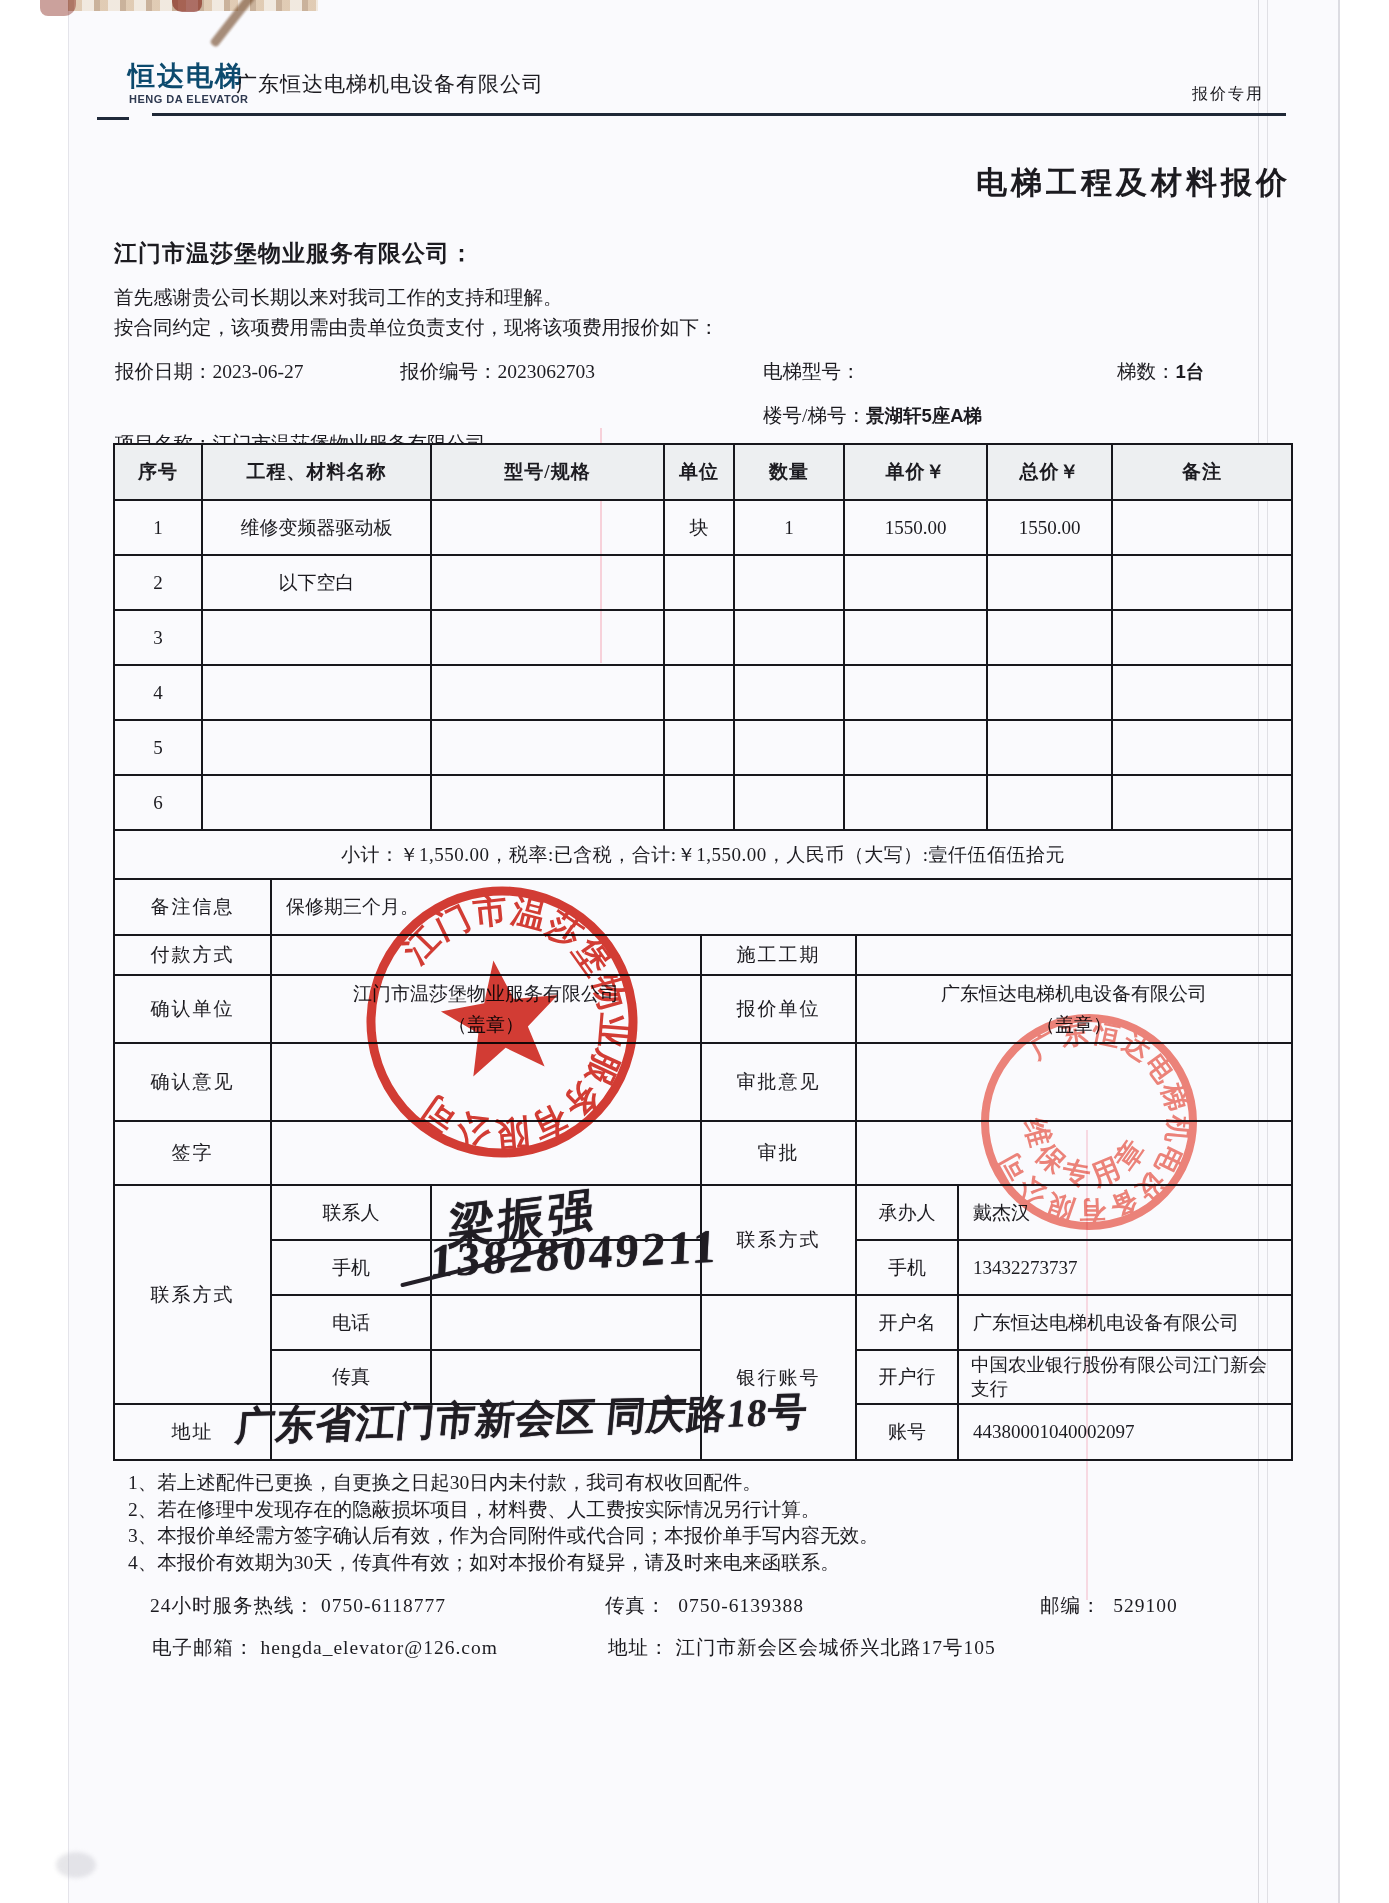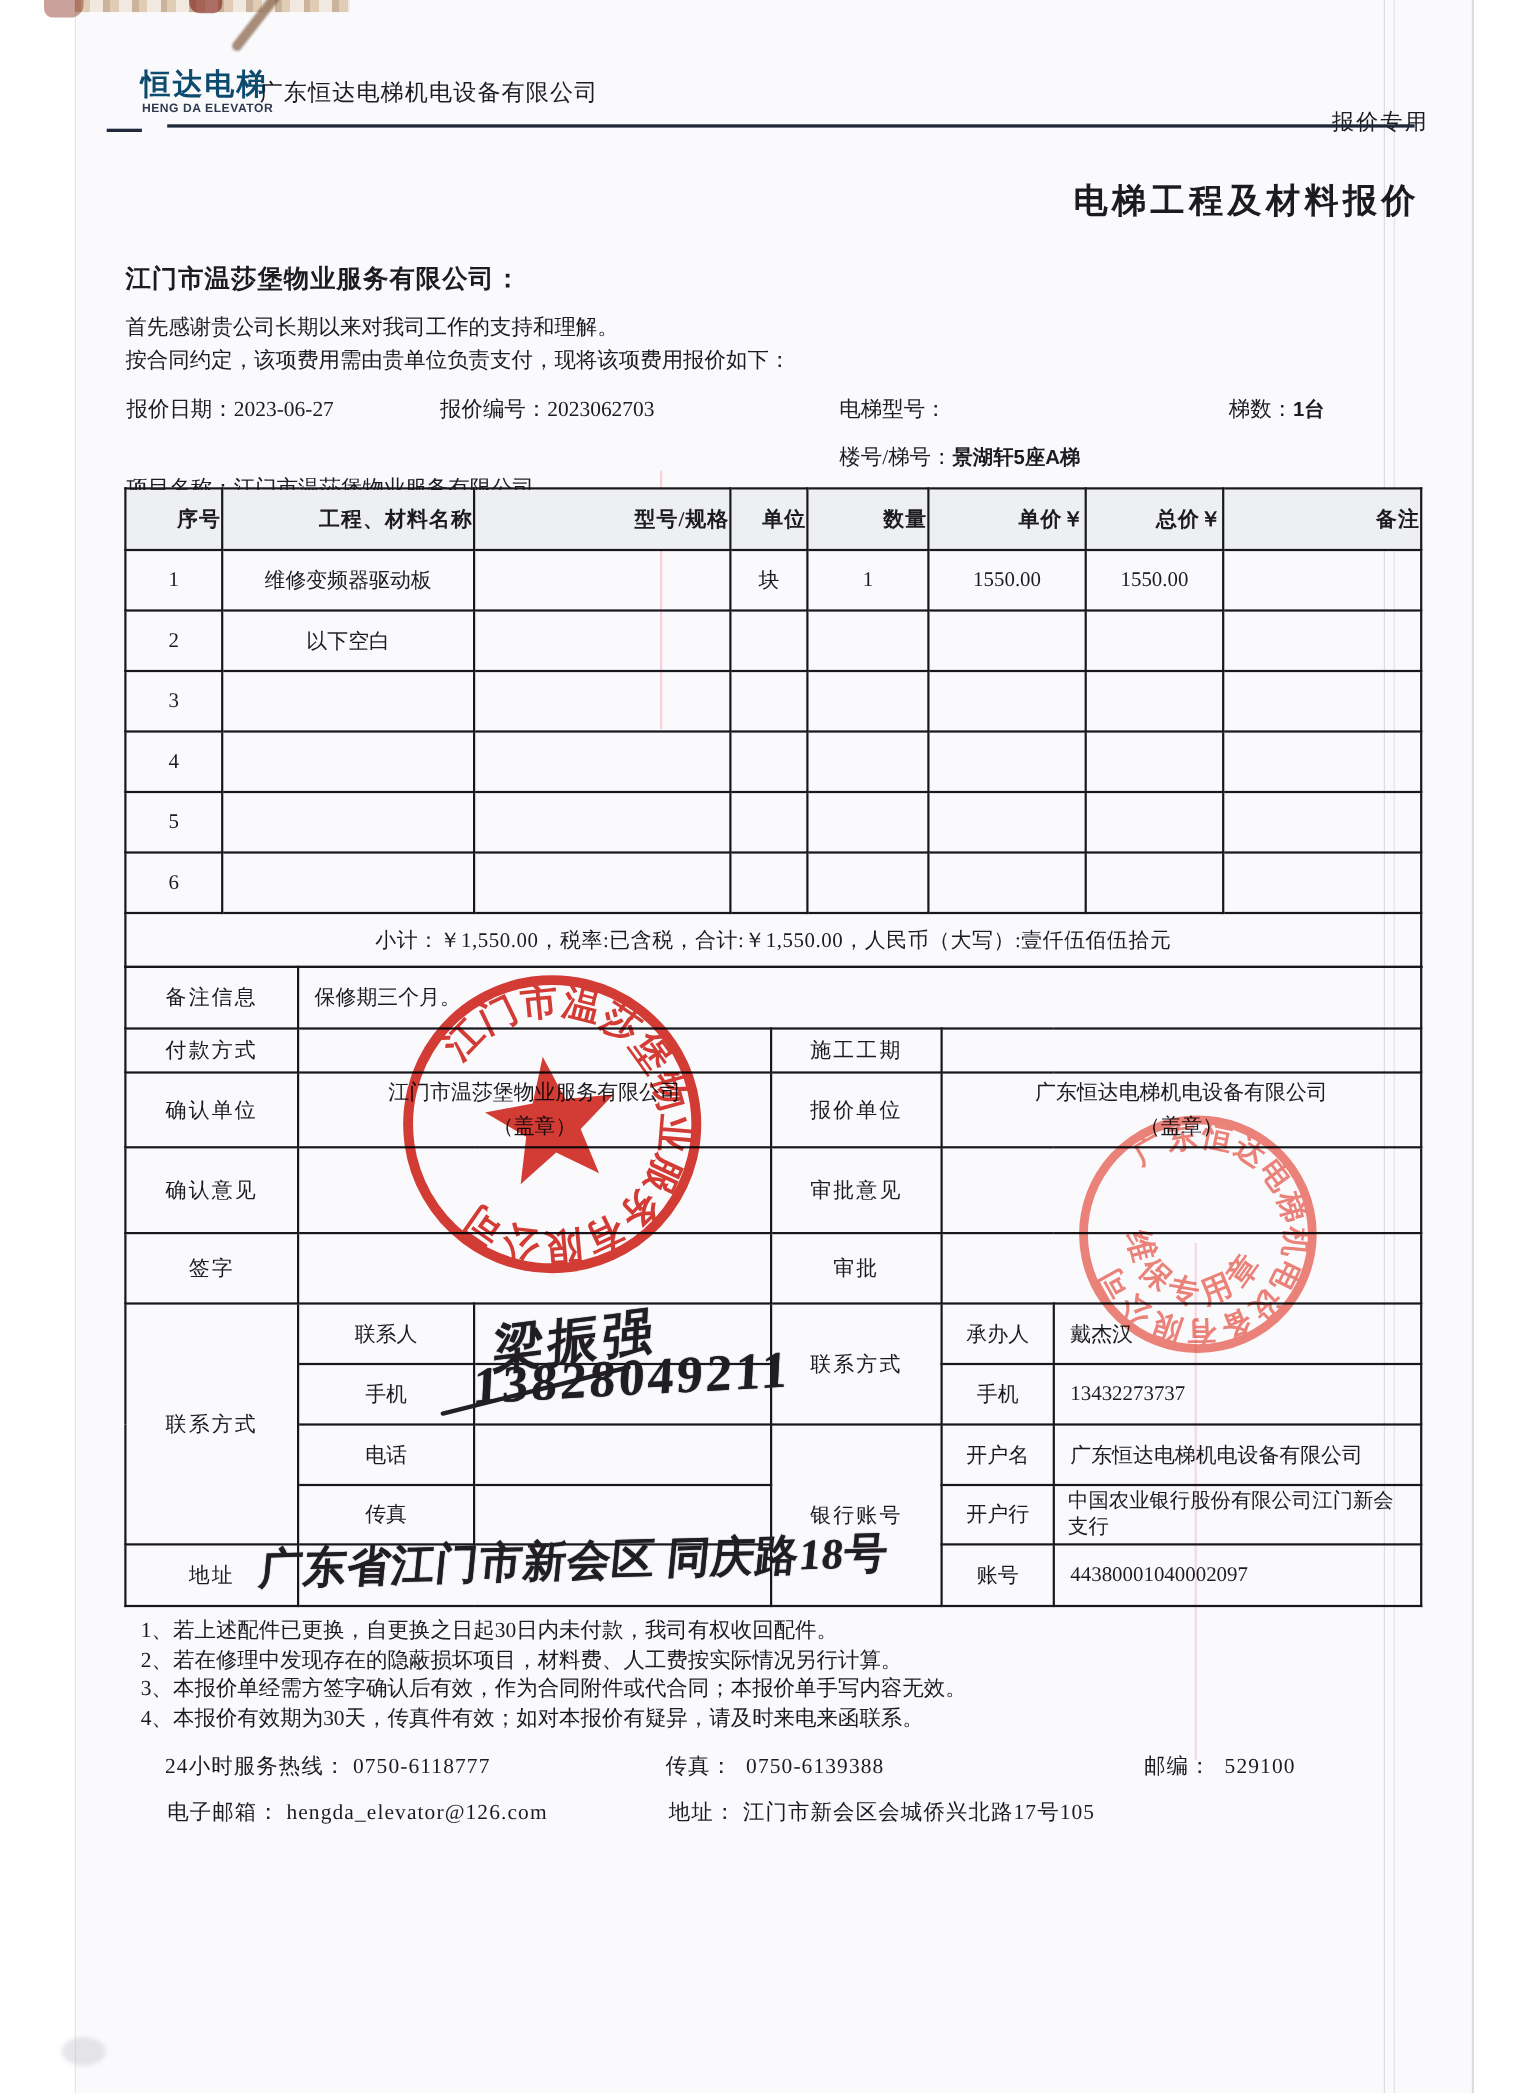--- a/index.html
+++ b/index.html
@@ -22,21 +22,21 @@
   .pink1{position:absolute;left:600px;top:428px;width:2px;height:235px;background:#f3a8b8;opacity:.5;}
   .pink2{position:absolute;left:1086px;top:1130px;width:2px;height:470px;background:#f3a8b8;opacity:.4;}
   .smudge-bl{position:absolute;left:56px;top:1852px;width:40px;height:26px;background:#b9b9c2;
     opacity:.35;border-radius:50%;filter:blur(2px);}
 
   
   .logo-cn{position:absolute;left:128px;top:58px;font-size:27px;font-weight:700;color:#0c4a6e;letter-spacing:2px;}
   .logo-en{position:absolute;left:129px;top:93px;font-size:11px;font-weight:700;color:#2e3950;
     font-family:"Liberation Sans","DejaVu Sans",sans-serif;letter-spacing:.5px;}
   .hdr-company{position:absolute;left:236px;top:70px;font-size:21px;letter-spacing:1px;}
-  .hdr-corner{position:absolute;left:1192px;top:97px;font-size:20px;letter-spacing:2px;margin-left:19px;}
+  .hdr-corner{position:absolute;left:1192px;top:84px;font-size:16px;letter-spacing:2px;}
   .rule-dash{position:absolute;left:97px;top:117px;width:32px;height:3px;background:#202a3a;}
   .rule-main{position:absolute;left:152px;top:113px;width:1134px;height:3px;background:#1f2836;}
 
   .doc-title{position:absolute;left:113px;top:162px;width:1178px;text-align:right;
     font-size:31px;font-weight:700;letter-spacing:4px;}
   .recipient{position:absolute;left:114px;top:238px;font-size:23px;font-weight:700;letter-spacing:1px;}
   .p1{position:absolute;left:114px;top:284px;font-size:19.5px;}
   .p2{position:absolute;left:114px;top:314px;font-size:19.5px;}
 
   .meta1{position:absolute;left:0;top:358px;width:1389px;font-size:19.5px;}
@@ -47,21 +47,21 @@
   .m-count{position:absolute;left:1117px;}
   .m-project{position:absolute;left:115px;margin-top:28px;}
   .m-building{position:absolute;left:763px;}
   .bval{font-weight:700;font-family:"Liberation Sans","DejaVu Sans",sans-serif;font-size:18.5px;}
 
   table.grid{position:absolute;left:113px;border-collapse:collapse;table-layout:fixed;
     width:1178px;font-size:19px;}
   table.grid td,table.grid th{border:2px solid #17171c;padding:0;vertical-align:middle;
     text-align:center;font-weight:normal;overflow:hidden;}
   table.items{top:443px;}
-  table.items th{background:#edeff1;font-weight:600;letter-spacing:1px;text-align:right;}
+  table.items th{background:#edeff1;font-weight:600;letter-spacing:1px;}
   .subtotal-cell{font-size:19px;letter-spacing:.5px;}
   table.info{top:878px;}
   .lab{letter-spacing:2px;}
   .tleft{text-align:left !important;padding-left:14px !important;}
   .two-line{line-height:1.65;}
   .bank-branch{font-size:18.5px;line-height:1.3;text-align:left !important;padding:2px 6px 2px 12px !important;}
 
   
   .stamp{position:absolute;mix-blend-mode:multiply;pointer-events:none;}
   .stamp-left{left:352px;top:872px;transform:rotate(-8deg);opacity:.9;}

